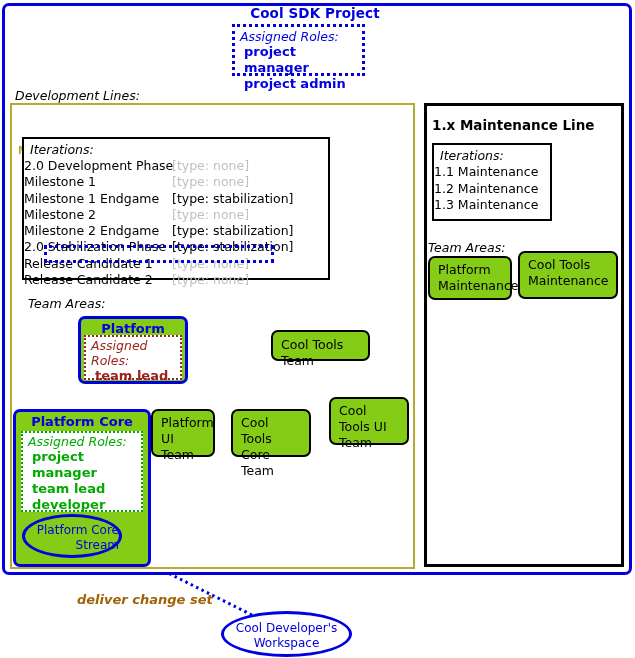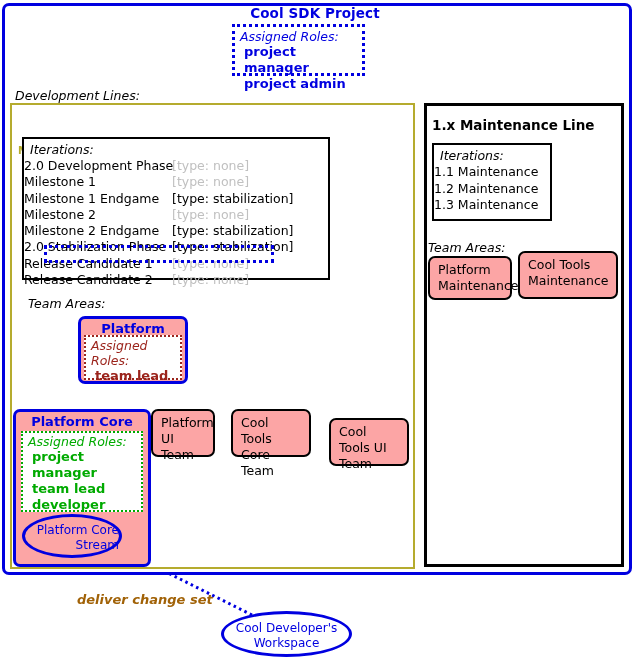--- a/index.html
+++ b/index.html
@@ -110,21 +110,21 @@
   #team-areas-label-main {
     left: 28px; top: 296px;
     font-style: italic;
     font-size: 12.5px;
   }
 
   
   .team-box {
     border: 2px solid #000000;
     border-radius: 7px;
-    background: #fca5a5;
+    background: #84cc16;
     font-size: 12.5px;
     line-height: 16px;
     padding: 4px 6px 0 8px;
   }
   .team-box.blue {
     border: 3px solid #0000e0;
   }
   .team-title-blue {
     color: #0000e0;
     font-weight: bold;
@@ -168,21 +168,21 @@
     left: 151px; top: 409px; width: 64px; height: 48px;
   }
   #cool-tools-team {
     left: 271px; top: 330px; width: 99px; height: 31px;
     padding-top: 5px;
   }
   #cool-tools-core-team {
     left: 231px; top: 409px; width: 80px; height: 48px;
   }
   #cool-tools-ui-team {
-    left: 329px; top: 418px; width: 80px; height: 48px;
+    left: 329px; top: 397px; width: 80px; height: 48px;
   }
 
   
   #maint-line {
     left: 424px; top: 103px; width: 200px; height: 464px;
     border: 3px solid #000000;
     background: #ffffff;
   }
   #maint-line-title {
     left: 432px; top: 117px;
@@ -323,20 +323,21 @@
   </div>
   <div id="platform-core-roles" class="abs">
     <div class="roles-head green-ink">Assigned Roles:</div>
     <div class="roles-item green-ink">project manager</div>
     <div class="roles-item green-ink">team lead</div>
     <div class="roles-item green-ink">developer</div>
   </div>
   <div id="platform-core-stream" class="abs">Platform Core Stream</div>
 
   <div id="platform-ui-team" class="abs team-box">Platform UI Team</div>
+  <div id="cool-tools-team" class="abs team-box">Cool Tools Team</div>
   <div id="cool-tools-core-team" class="abs team-box">Cool Tools Core Team</div>
   <div id="cool-tools-ui-team" class="abs team-box">Cool Tools UI Team</div>
 
   <div id="maint-line" class="abs"></div>
   <div id="maint-line-title" class="abs">1.x Maintenance Line</div>
 
   <div id="maint-iterations" class="abs">
     <div class="iter-head">Iterations:</div>
     <div class="maint-row">1.1 Maintenance</div>
     <div class="maint-row">1.2 Maintenance</div>

